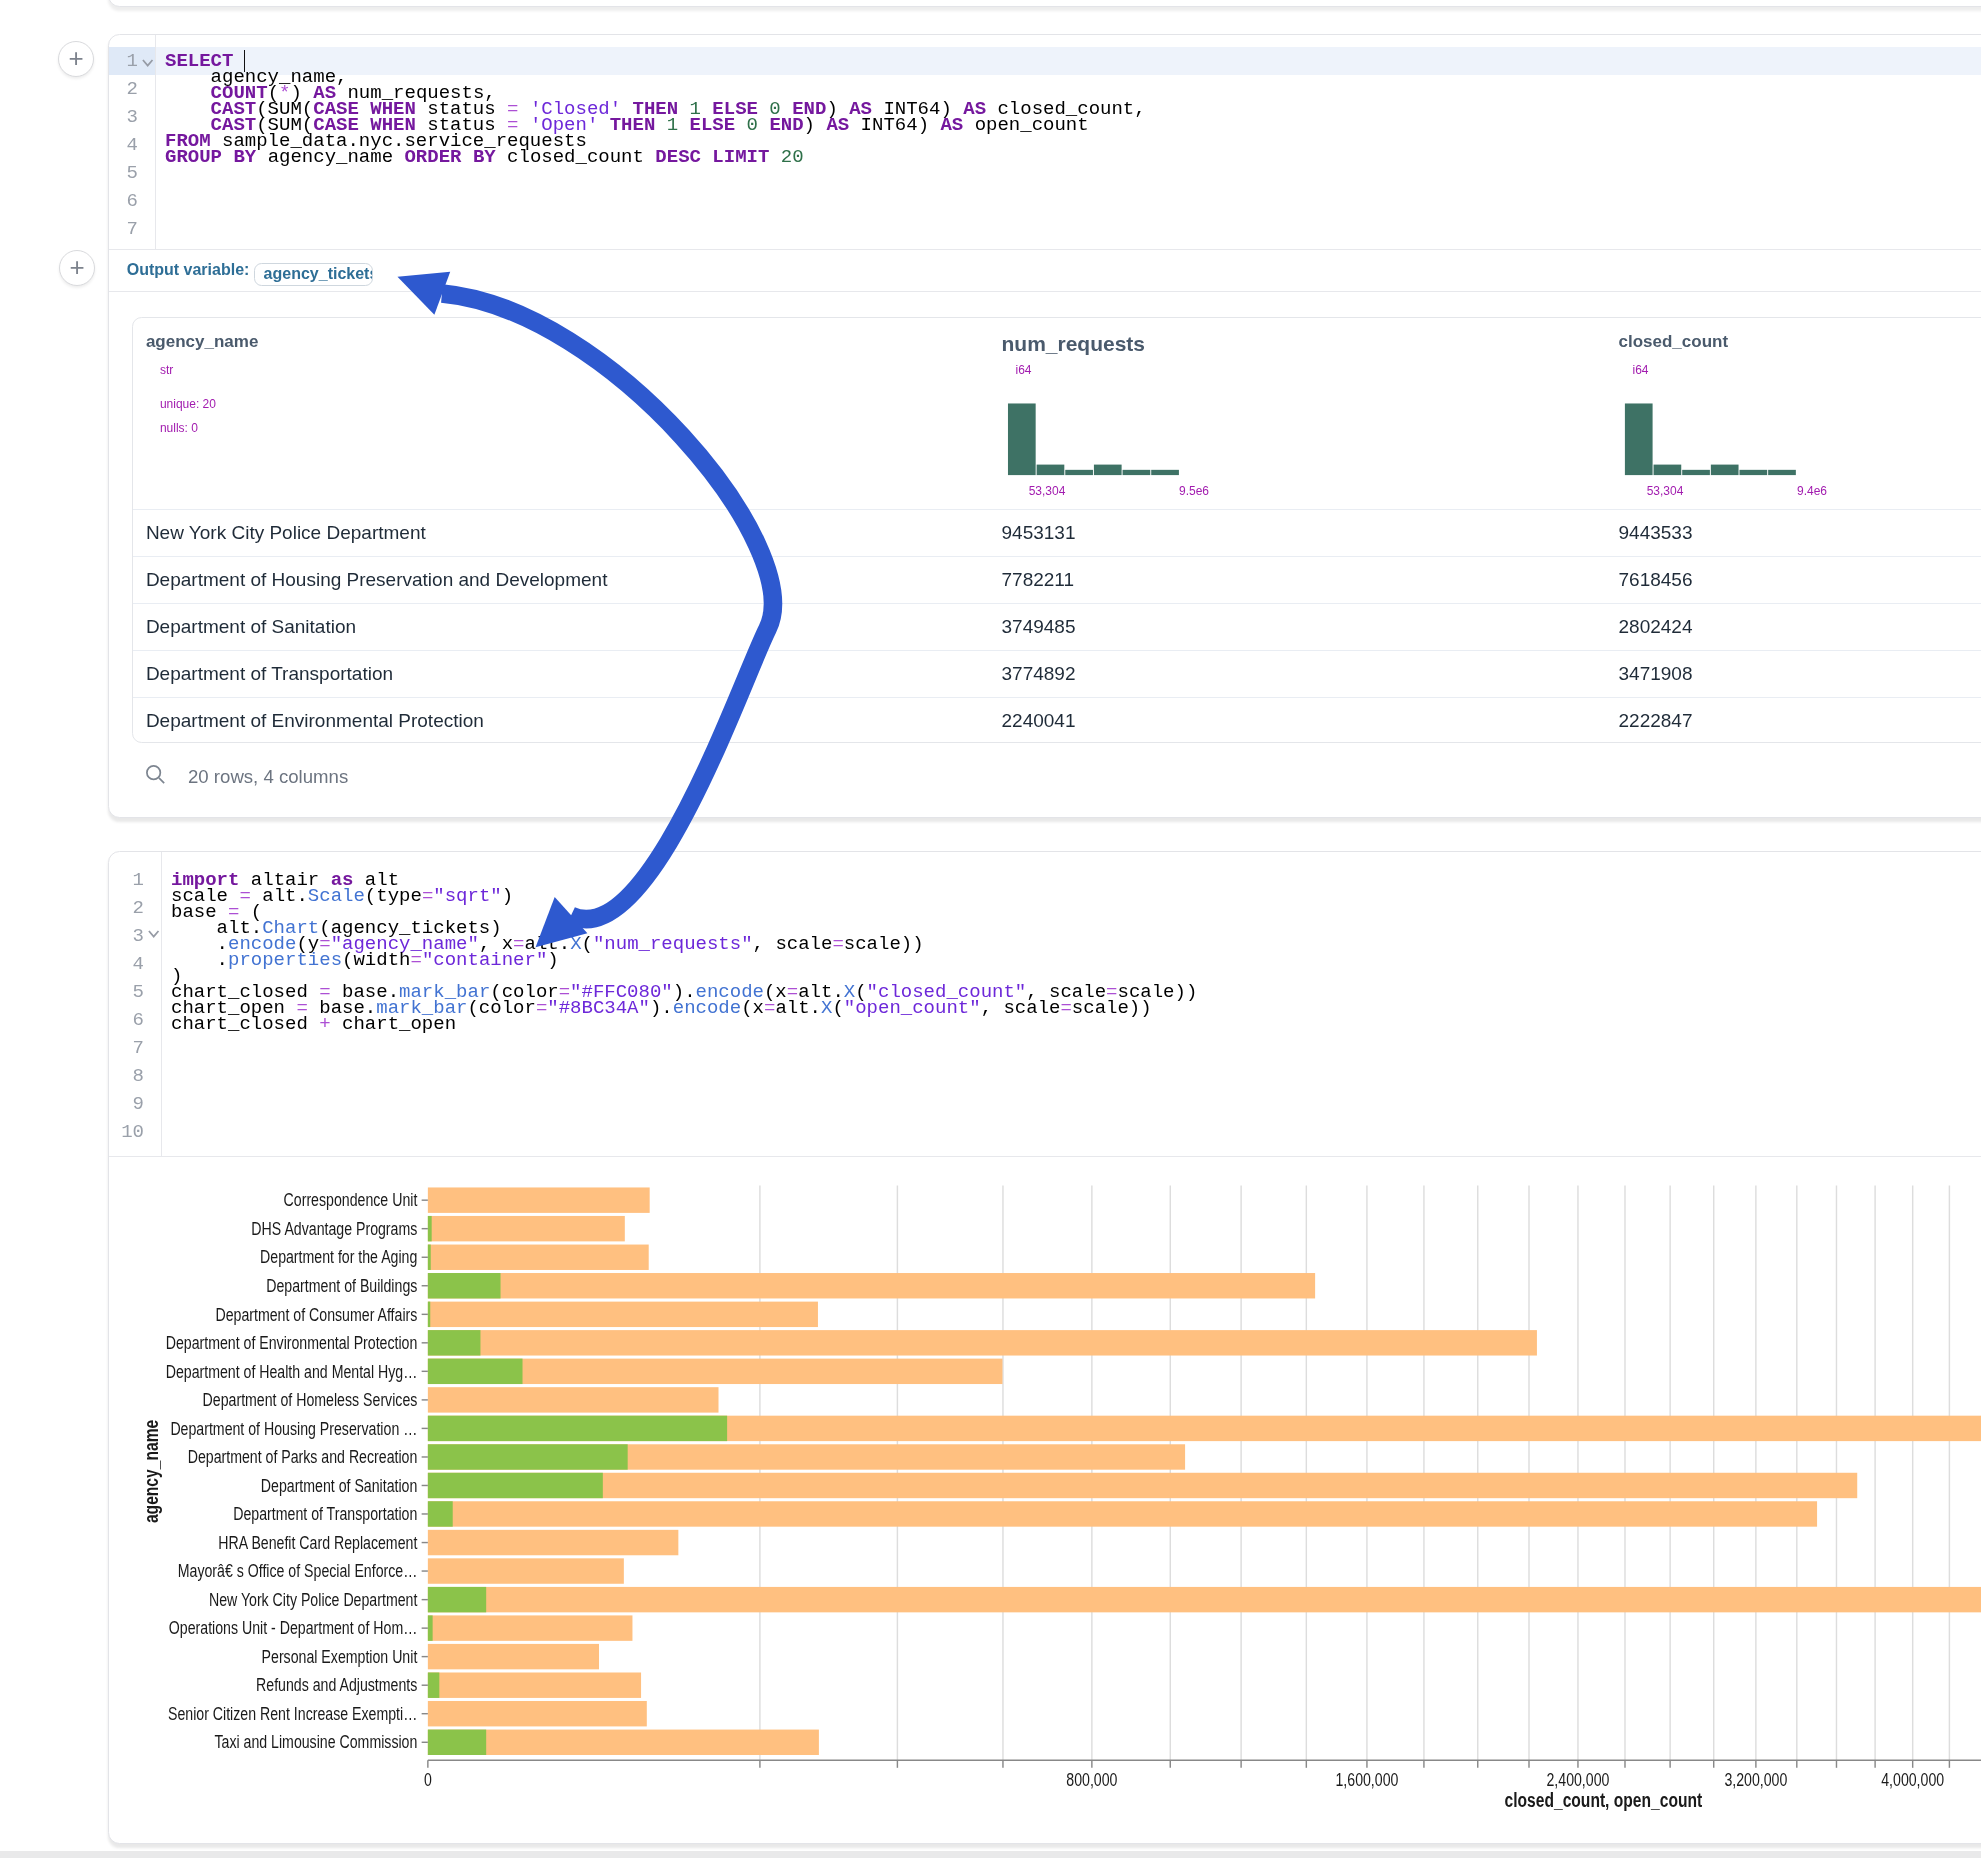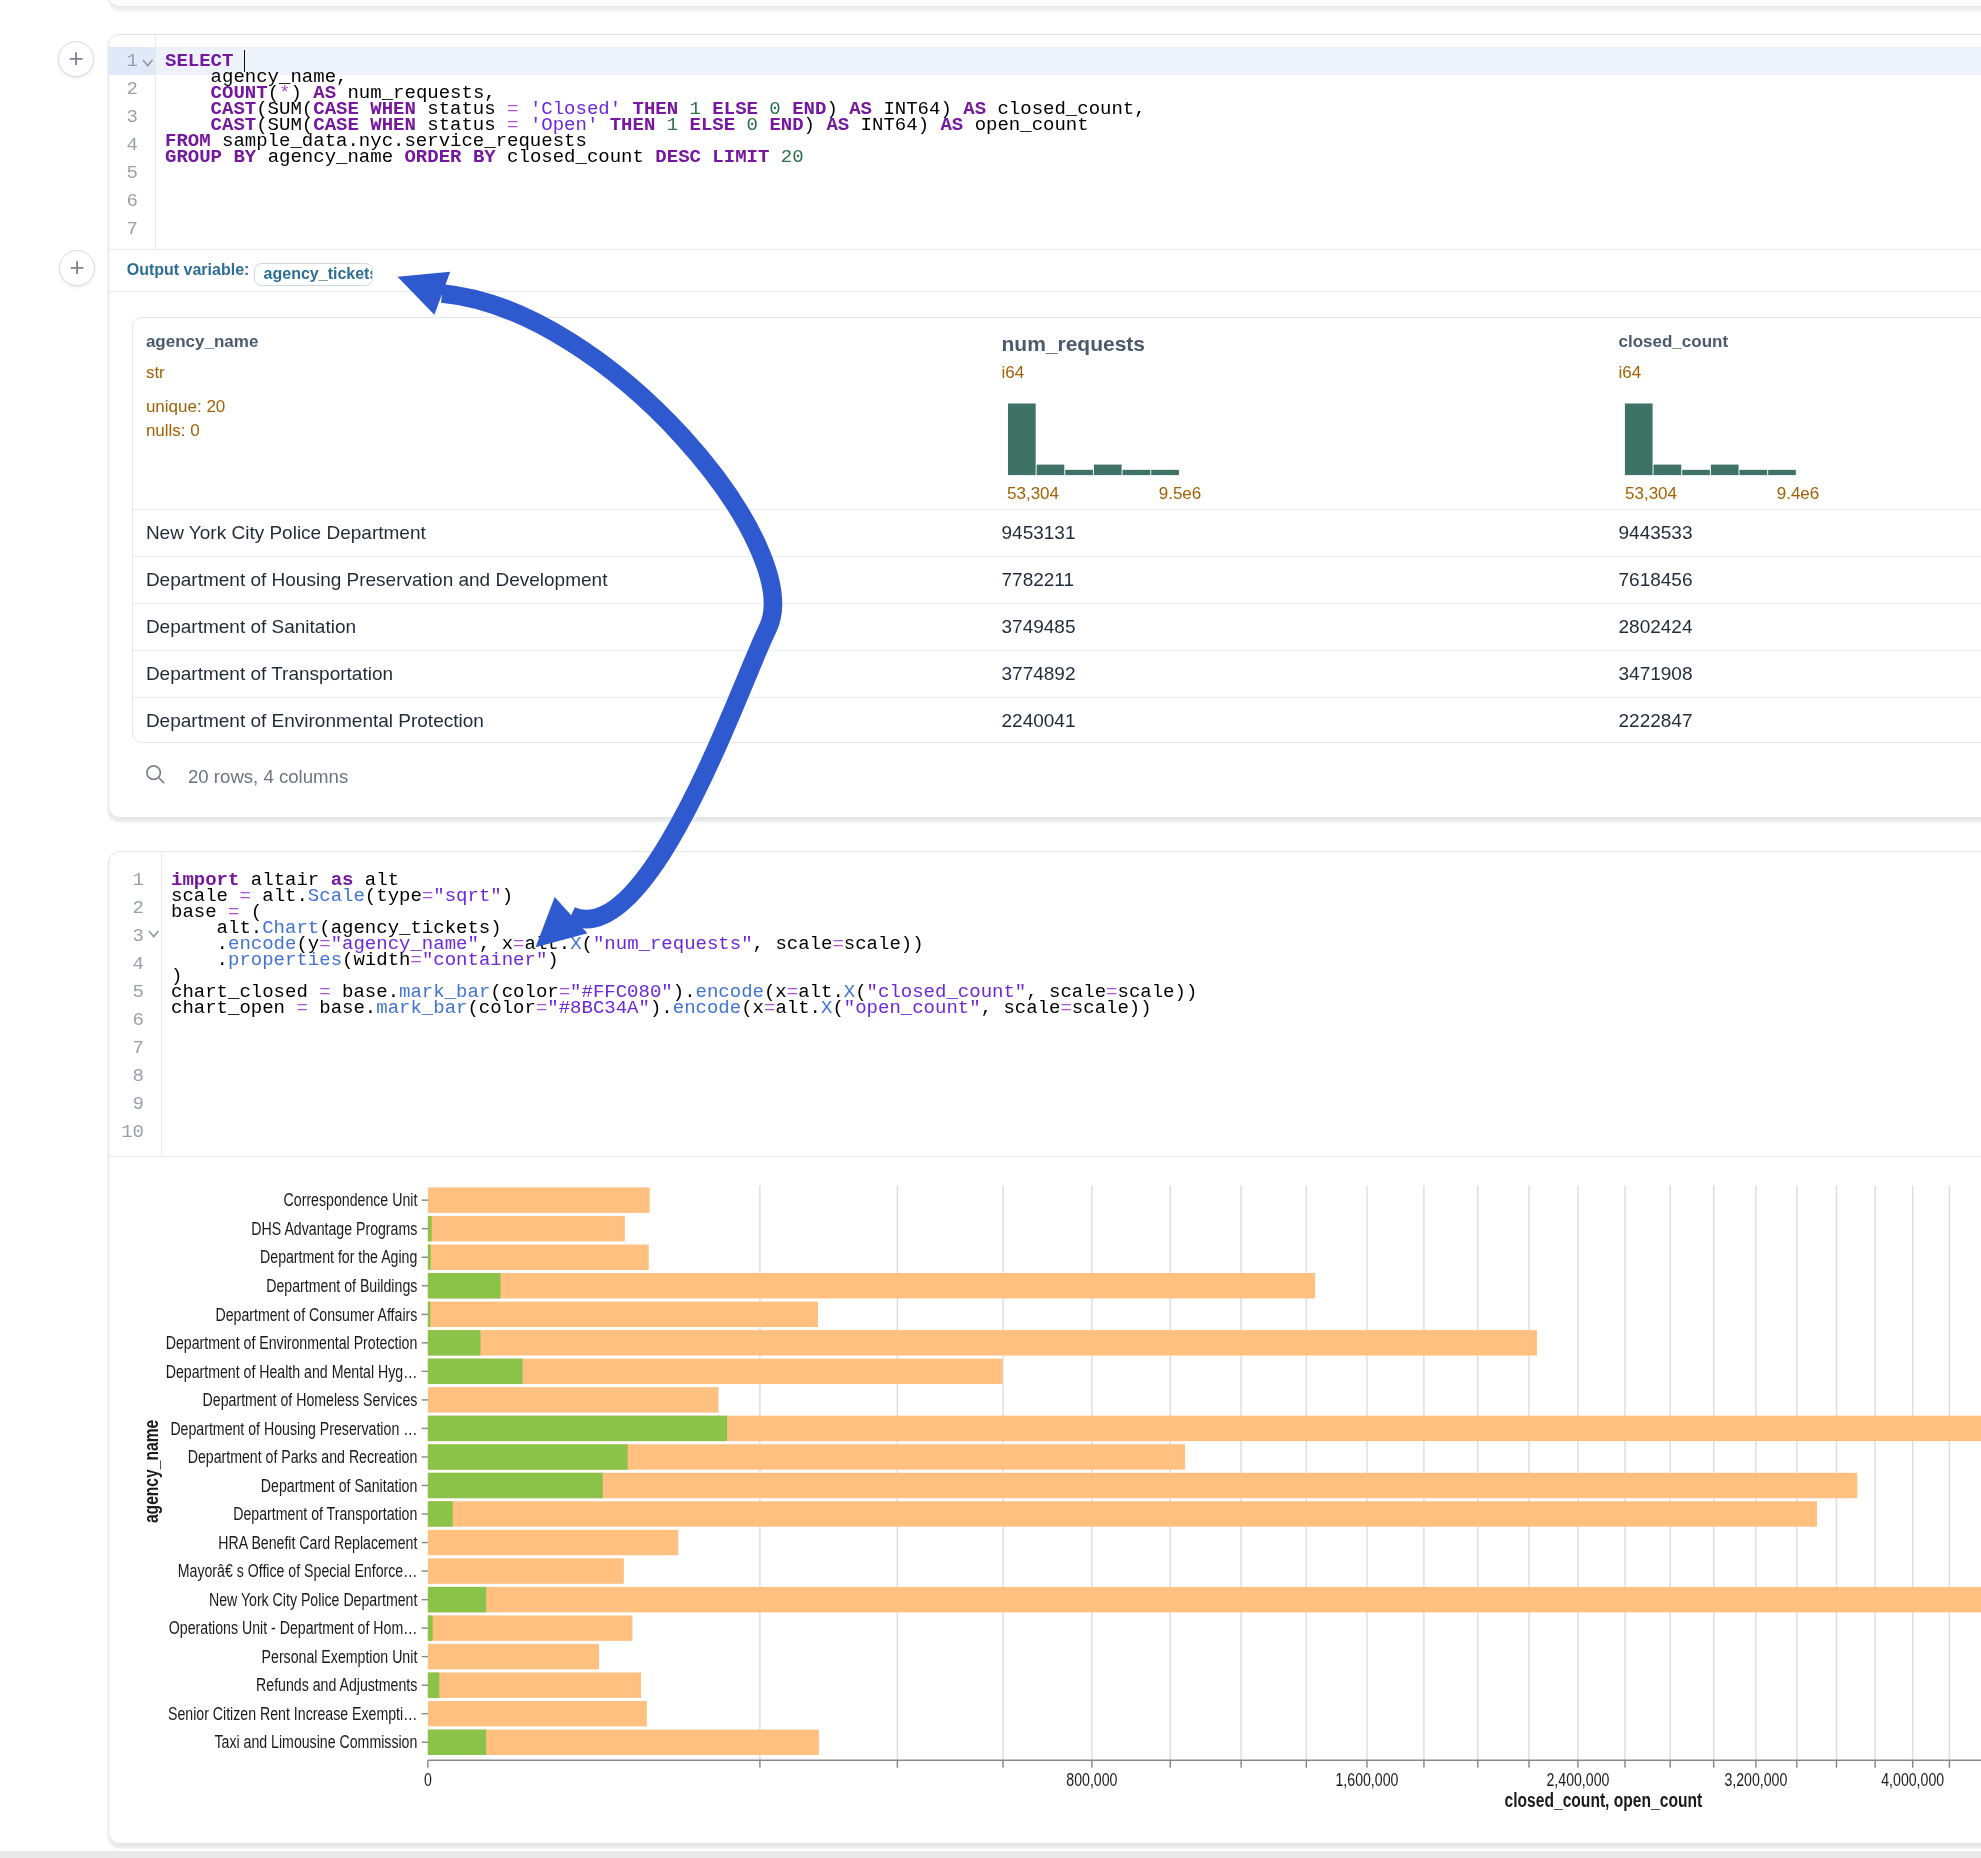--- a/index.html
+++ b/index.html
@@ -8,21 +8,21 @@
 pre.cl{height:16px;font:inherit;}
 .k{color:#75189e;font-weight:bold;}
 .o{color:#ac4fd4;}
 .s{color:#6d28d9;}
 .n{color:#2e7049;}
 .f{color:#4273d2;}
 .gut{position:absolute;top:0;color:#9aa0aa;text-align:right;font-family:'Liberation Mono',monospace;font-size:19px;line-height:28px;}
 .hr{position:absolute;left:0;right:0;border-top:1px solid #e7e8ec;}
 .plus{position:absolute;width:36px;height:36px;border-radius:50%;border:1px solid #d9dadd;background:#fff;
  box-shadow:0 1.9px 2.9px rgba(0,0,0,0.07);color:#7d838d;font-size:26px;line-height:32.5px;text-align:center;}
-.hlab{position:absolute;font-size:17px;color:#a16207;}
+.hlab{position:absolute;font-size:12px;color:#a21caf;margin-left:14px;}
 .rowline{position:absolute;left:0;right:0;border-top:1px solid #e9edf3;}
 .rtxt{position:absolute;font-size:19px;color:#1f2b38;white-space:nowrap;}
 </style></head><body>
 <div style="position:absolute;left:108px;top:-31px;width:2485px;height:38px;background:#fff;border:1px solid #e3e4e8;border-radius:11.5px;box-shadow:0 3.8px 2.9px rgba(0,0,0,0.07);"></div>
 <div class="plus" style="left:58px;top:41px;">+</div>
 <div class="plus" style="left:59px;top:250px;">+</div>
 <div class="card" style="top:34px;height:784px;">
 <div style="position:absolute;left:0;right:0;top:12.4px;height:28px;background:#eef3fb;"></div>
 <div style="position:absolute;left:0;width:46px;top:12.4px;height:28px;background:#dfe9f7;"></div>
 <div class="gut" style="left:0;top:12.4px;width:29px;">
@@ -130,20 +130,21 @@
 <div style="position:absolute;left:62px;top:14px;font-family:'Liberation Mono',monospace;font-size:19px;line-height:28px;">
 <pre class="cl"><span class="k">import</span> altair <span class="k">as</span> alt</pre>
 <pre class="cl">scale <span class="o">=</span> alt.<span class="f">Scale</span>(type<span class="o">=</span><span class="s">"sqrt"</span>)</pre>
 <pre class="cl">base <span class="o">=</span> (</pre>
 <pre class="cl">    alt.<span class="f">Chart</span>(agency_tickets)</pre>
 <pre class="cl">    .<span class="f">encode</span>(y<span class="o">=</span><span class="s">"agency_name"</span>, x<span class="o">=</span>alt.<span class="f">X</span>(<span class="s">"num_requests"</span>, scale<span class="o">=</span>scale))</pre>
 <pre class="cl">    .<span class="f">properties</span>(width<span class="o">=</span><span class="s">"container"</span>)</pre>
 <pre class="cl">)</pre>
 <pre class="cl">chart_closed <span class="o">=</span> base.<span class="f">mark_bar</span>(color<span class="o">=</span><span class="s">"#FFC080"</span>).<span class="f">encode</span>(x<span class="o">=</span>alt.<span class="f">X</span>(<span class="s">"closed_count"</span>, scale<span class="o">=</span>scale))</pre>
 <pre class="cl">chart_open <span class="o">=</span> base.<span class="f">mark_bar</span>(color<span class="o">=</span><span class="s">"#8BC34A"</span>).<span class="f">encode</span>(x<span class="o">=</span>alt.<span class="f">X</span>(<span class="s">"open_count"</span>, scale<span class="o">=</span>scale))</pre>
+<pre class="cl">chart_closed <span class="o">+</span> chart_open</pre>
 </div>
 <div class="hr" style="top:304px;"></div>
 </div>
 <svg style="position:absolute;left:0;top:1152px;" width="1982" height="679" font-family="Liberation Sans, sans-serif" viewBox="0 0 2073 710">
     <line x1="794.8" y1="35" x2="794.8" y2="636" stroke="#dddddd" stroke-width="1.5"></line>
     <line x1="938.6" y1="35" x2="938.6" y2="636" stroke="#dddddd" stroke-width="1.5"></line>
     <line x1="1049.0" y1="35" x2="1049.0" y2="636" stroke="#dddddd" stroke-width="1.5"></line>
     <line x1="1142.0" y1="35" x2="1142.0" y2="636" stroke="#dddddd" stroke-width="1.5"></line>
     <line x1="1224.0" y1="35" x2="1224.0" y2="636" stroke="#dddddd" stroke-width="1.5"></line>
     <line x1="1298.1" y1="35" x2="1298.1" y2="636" stroke="#dddddd" stroke-width="1.5"></line>

